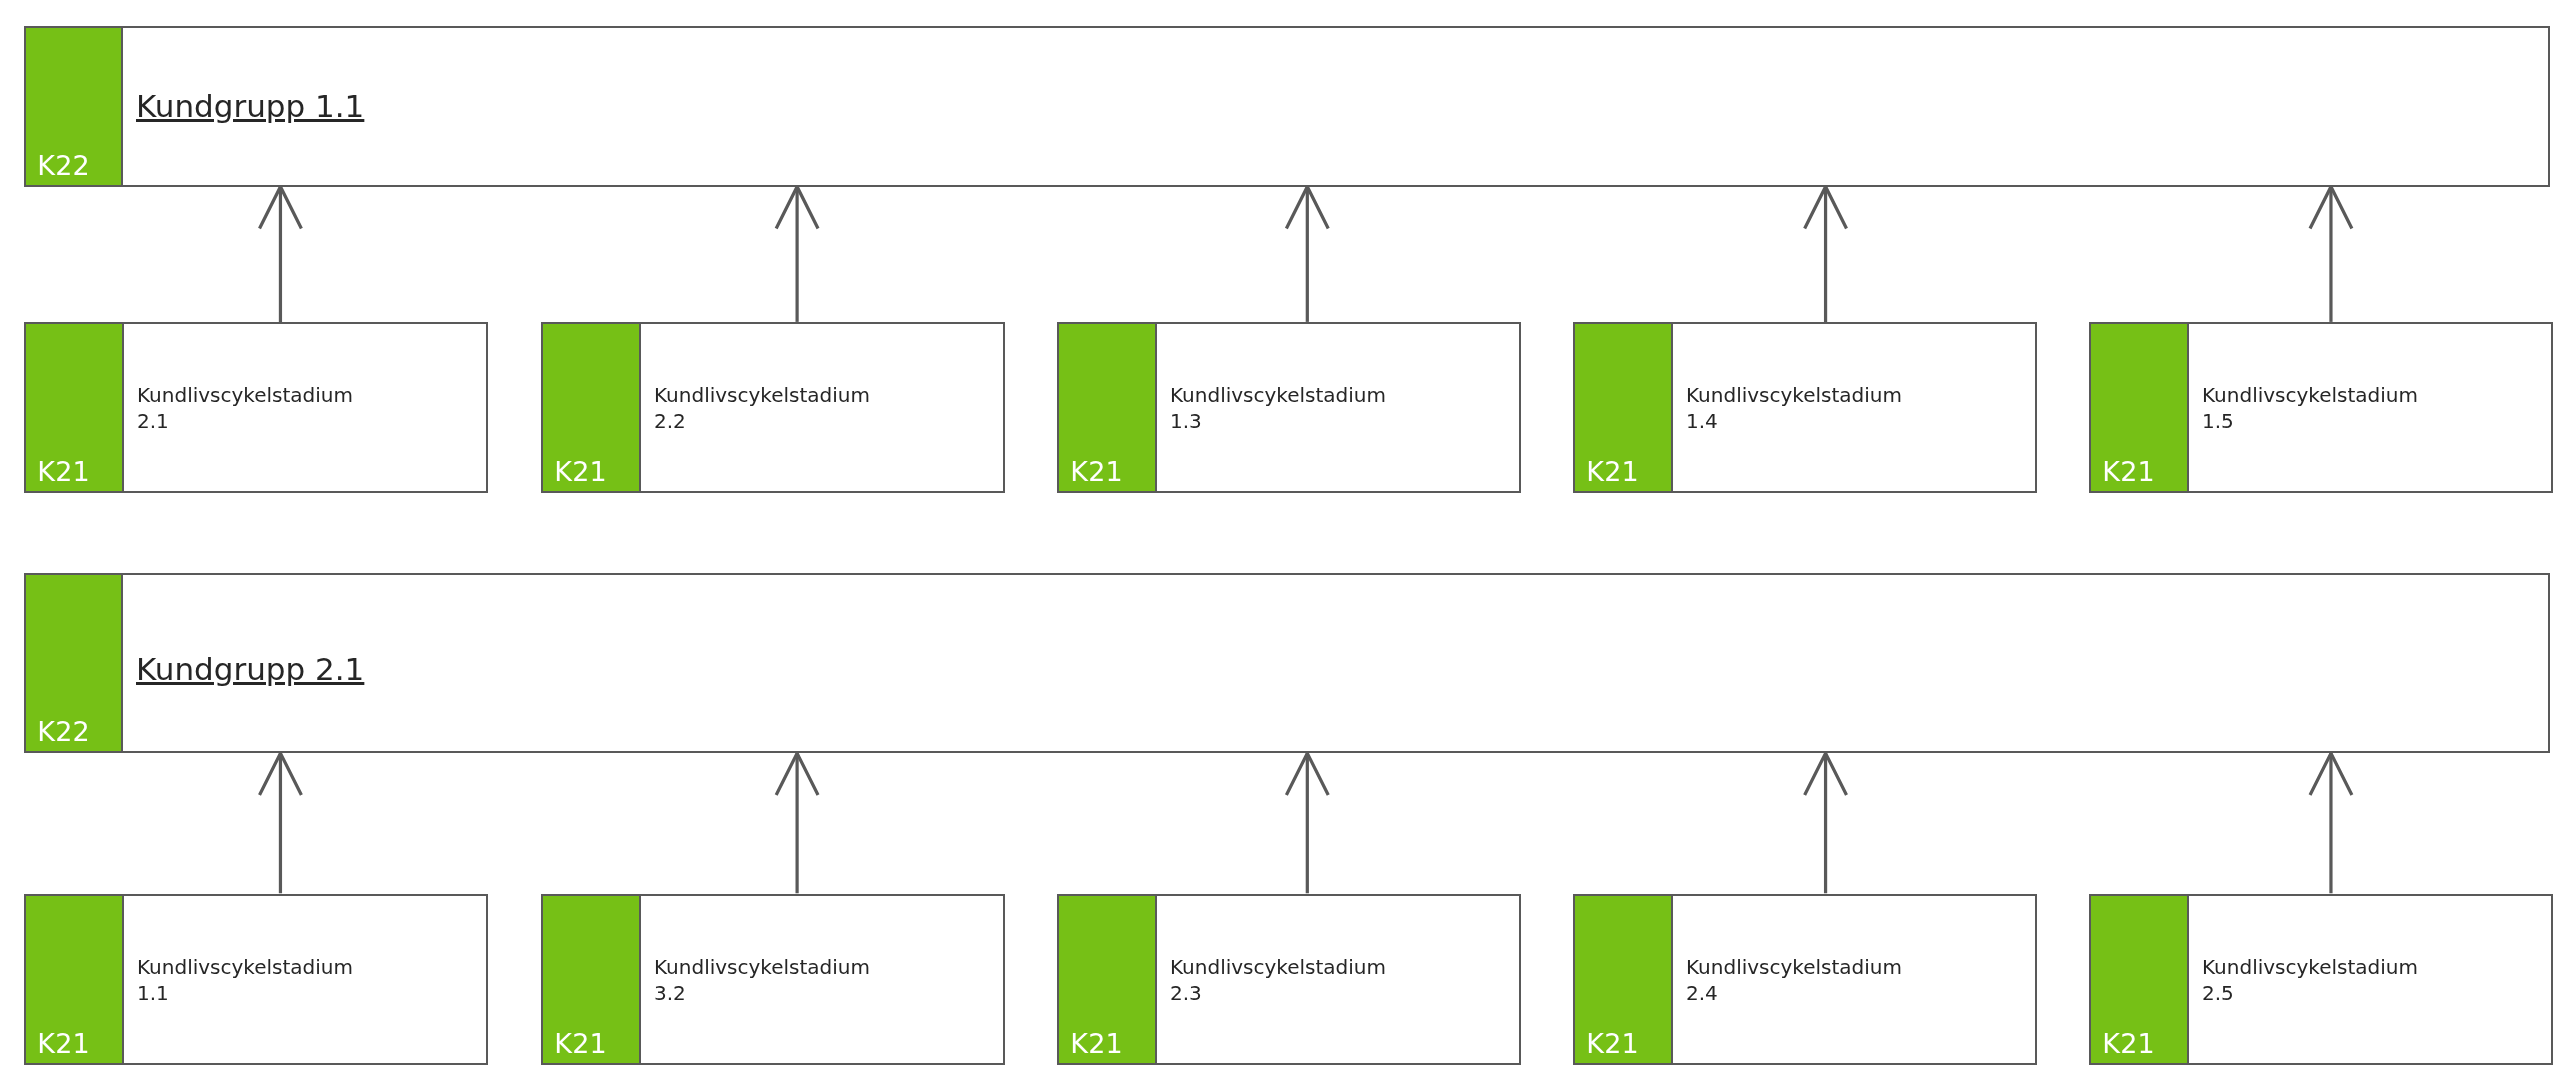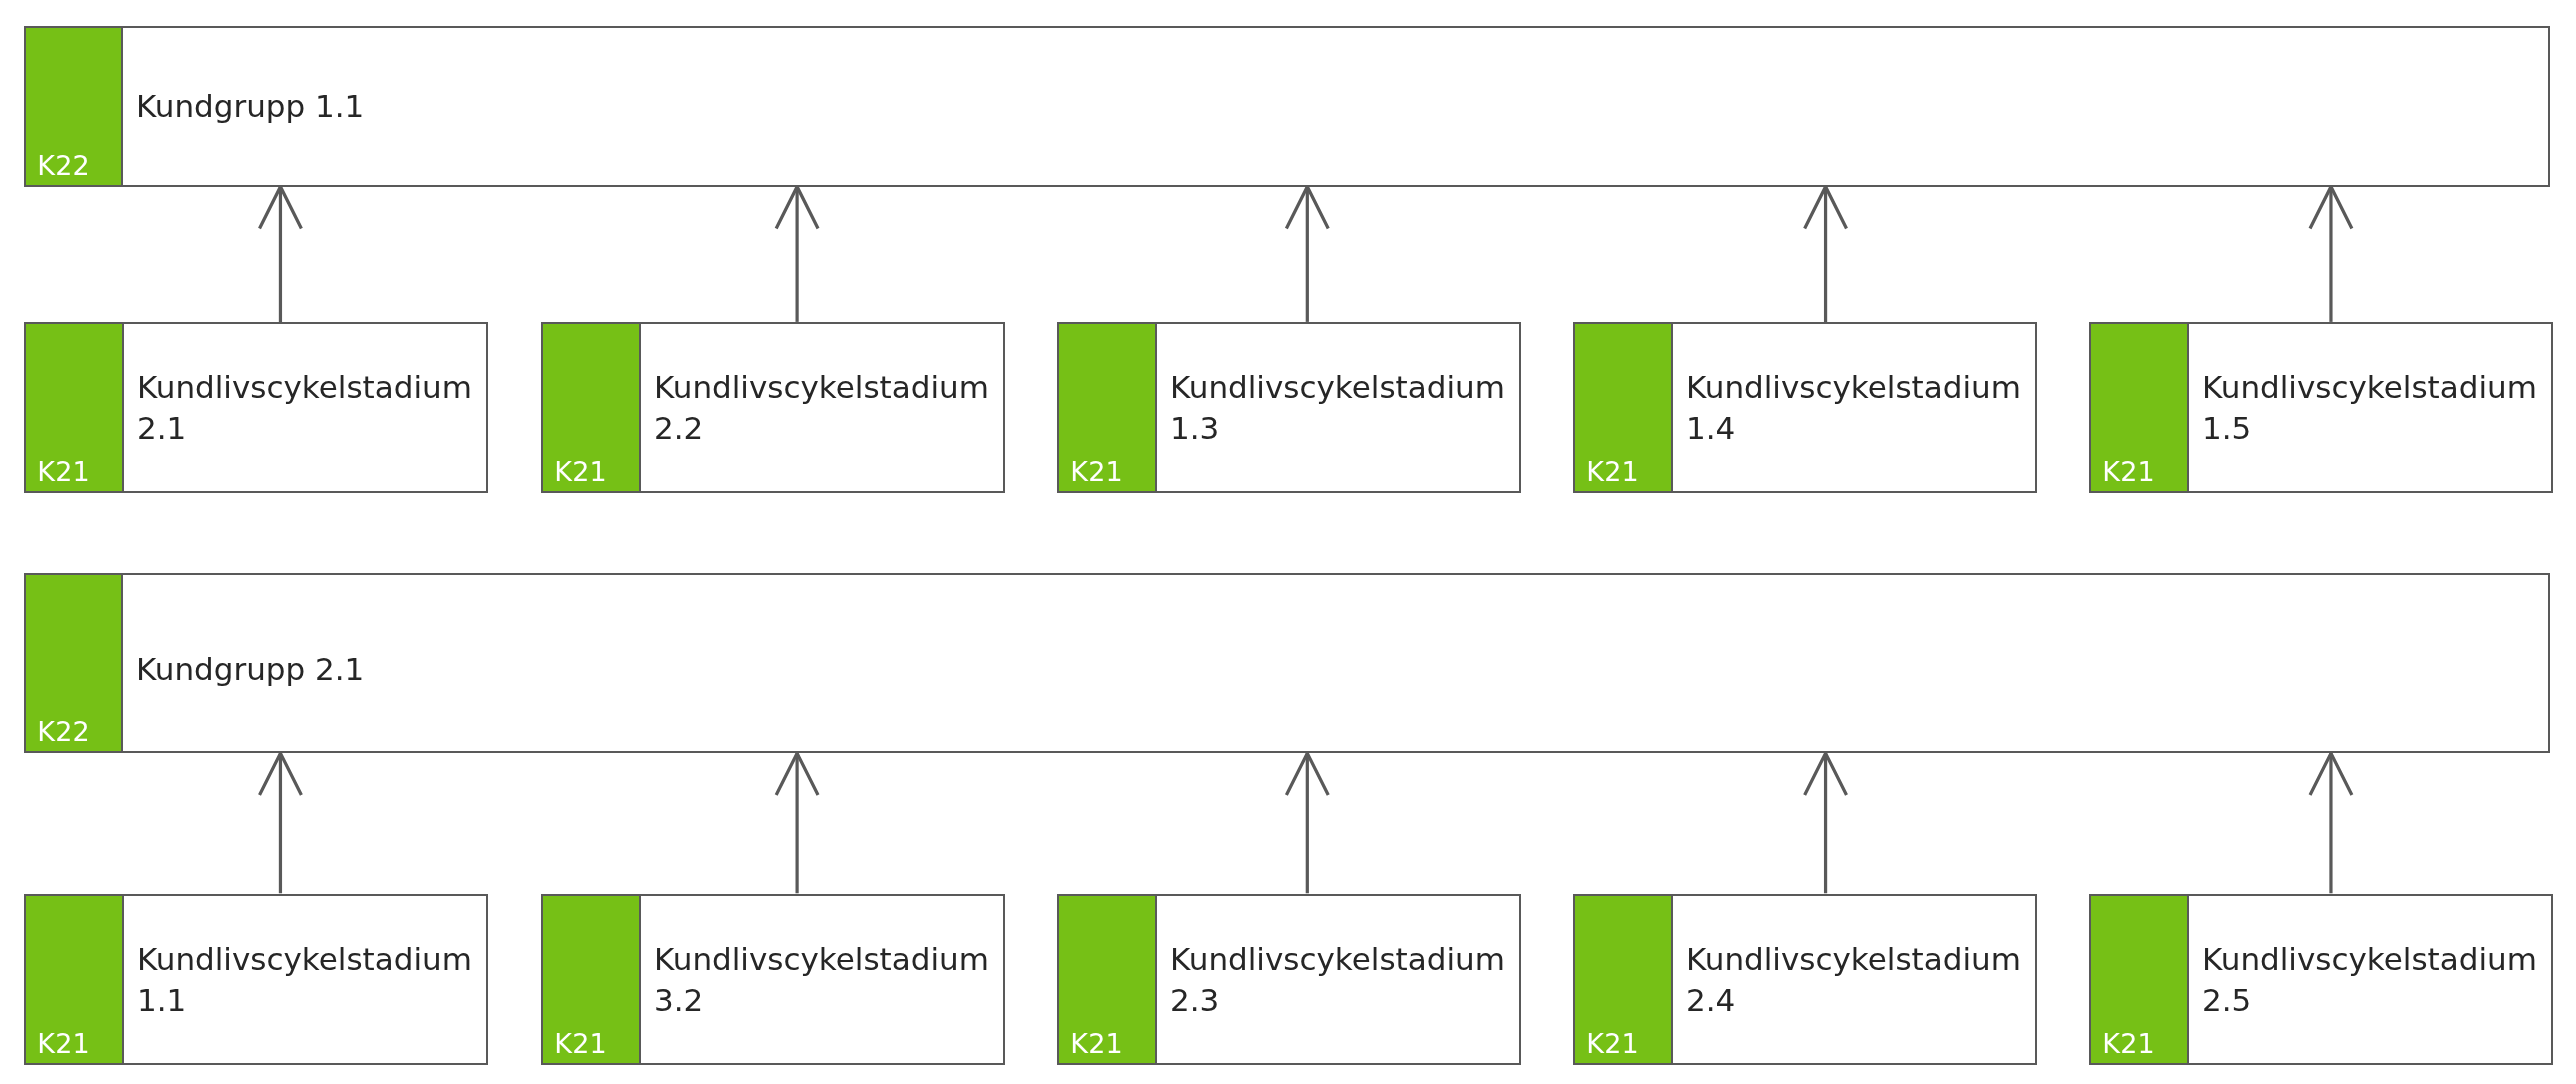--- a/index.html
+++ b/index.html
@@ -57,28 +57,28 @@
     flex: 1 1 auto;
     position: relative;
     display: flex;
     align-items: center;
     overflow: hidden;
   }
   .node-title {
     padding-left: 13px;
     padding-right: 8px;
     color: #262626;
-    font-size: 31px;
+    font-size: 20px;
     line-height: 1.30;
     white-space: pre-line;
     word-break: normal;
   }
   
   .node.group .node-badge { flex-basis: 97px; }
-  .node.group .node-title { font-size: 31px; }
+  .node.group .node-title { font-size: 31px; text-decoration: underline; }
   
   .node.stage .node-badge { flex-basis: 98px; }
 </style>
 </head>
 <body>
 
 <div id="canvas">
 
   <svg id="connectors" width="2576" height="1084" viewBox="0 0 3200 1347" xmlns="http://www.w3.org/2000/svg">
       <g>

